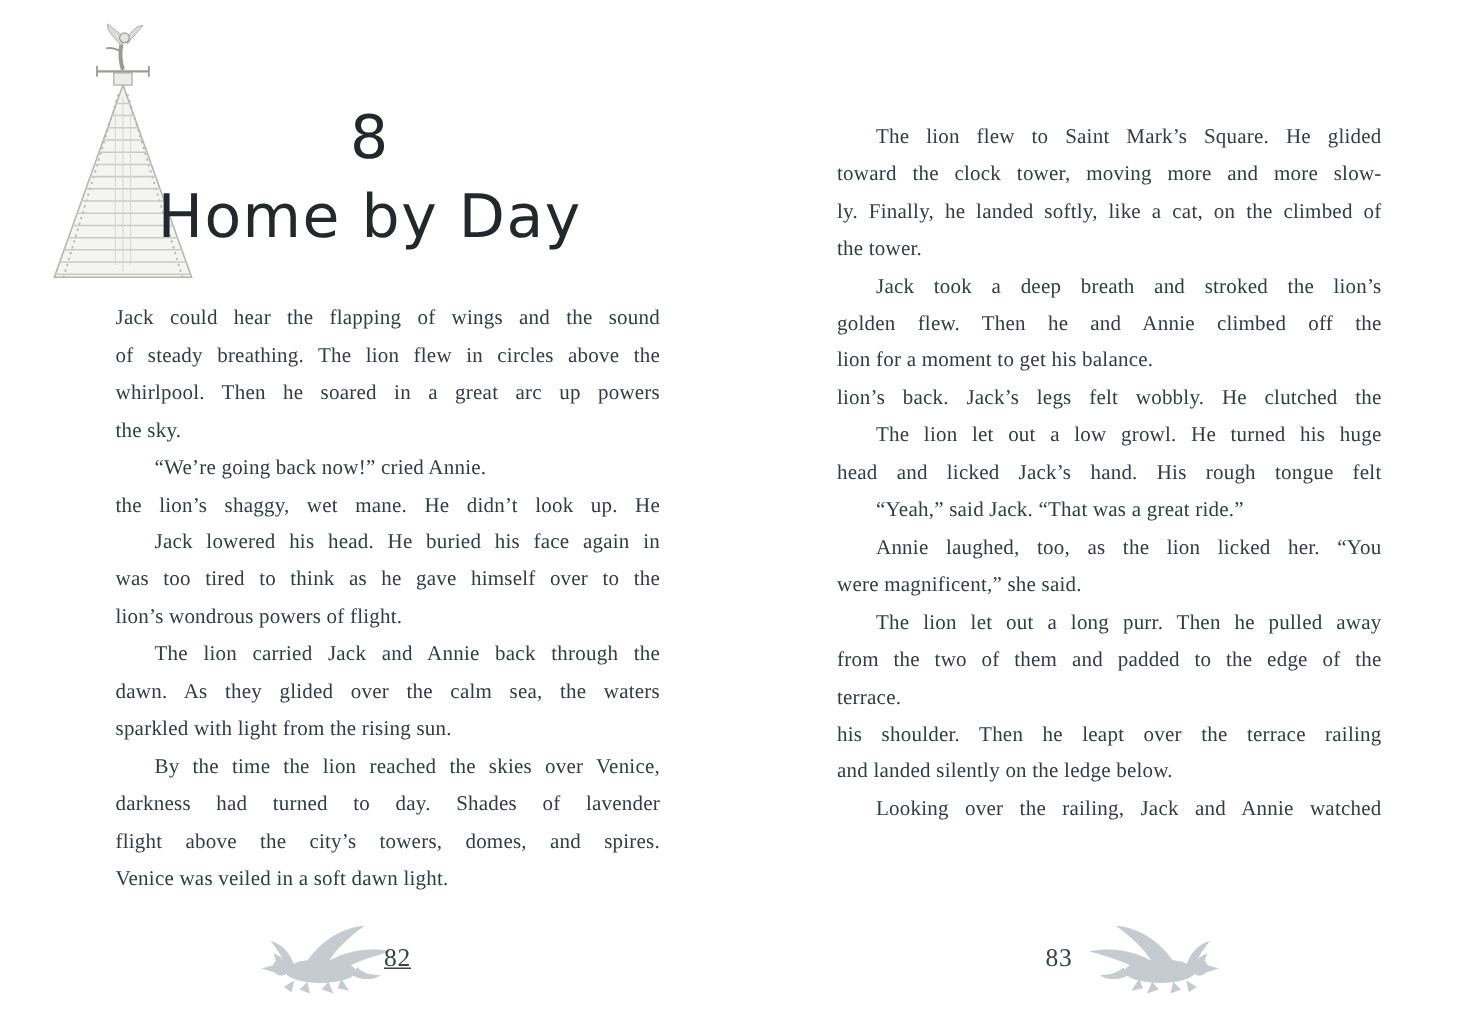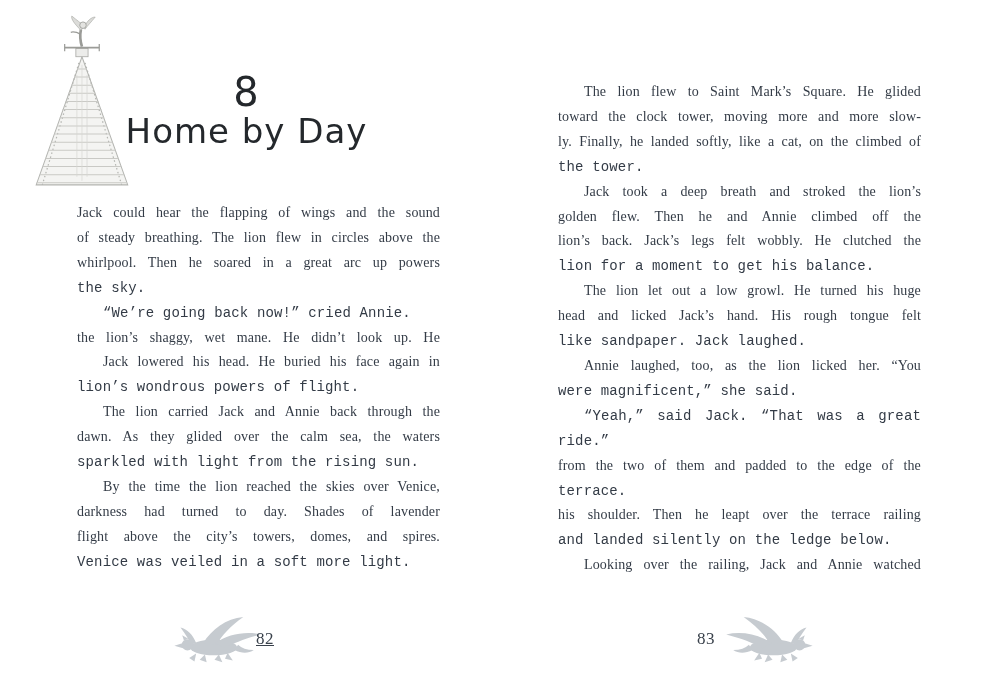--- a/index.html
+++ b/index.html
@@ -22,22 +22,23 @@
     font-family: "DejaVu Sans", sans-serif;
     color: var(--title, #24282c);
   }
   .chapter-number {
     font-size: 40px;
     line-height: 1;
     padding-top: 16px;
     letter-spacing: 1px;
   }
   .chapter-title {
-    font-size: 34px;
+    font-size: 40px;
     line-height: 1.15;
+    margin-top: 10px;
     letter-spacing: 1px;
   }
   
   .text-col {
     position: absolute;
     width: 363px;
     color: var(--text, #333b46);
     font-size: 14px;
   }
   .left-col  { left: 77px;  top: 201px; }
@@ -45,21 +46,20 @@
   .para { margin: 0; }
   .line {
     line-height: 24.9px;
     letter-spacing: 0.15px;
     text-align: justify;
     text-align-last: justify;
     -moz-text-align-last: justify;
   }
   .line.noj {
     text-align-last: left;
-    font-family: Liberation Mono, monospace;
     -moz-text-align-last: left;
   }
   .line.indent { text-indent: 26px; }
   
   .lion {
     position: absolute;
     width: 96px; height: 52px;
   }
   .lion-left  { left: 170px; top: 611px; }
   .lion-right { left: 721px; top: 611px; transform: scaleX(-1); }
@@ -108,61 +108,62 @@
         <div class="line">of steady breathing. The lion flew in circles above the</div>
         <div class="line">whirlpool. Then he soared in a great arc up powers</div>
         <div class="line noj">the sky.</div>
       </div>
       <div class="para">
         <div class="line noj indent">“We’re going back now!” cried Annie.</div>
       </div>
       <div class="para">
         <div class="line">the lion’s shaggy, wet mane. He didn’t look up. He</div>
         <div class="line indent">Jack lowered his head. He buried his face again in</div>
+        <div class="line">was too tired to think as he gave himself over to the</div>
         <div class="line noj">lion’s wondrous powers of flight.</div>
       </div>
       <div class="para">
         <div class="line indent">The lion carried Jack and Annie back through the</div>
         <div class="line">dawn. As they glided over the calm sea, the waters</div>
         <div class="line noj">sparkled with light from the rising sun.</div>
       </div>
       <div class="para">
         <div class="line indent">By the time the lion reached the skies over Venice,</div>
         <div class="line">darkness had turned to day. Shades of lavender</div>
         <div class="line">flight above the city’s towers, domes, and spires.</div>
-        <div class="line noj">Venice was veiled in a soft more light.</div>
+        <div class="line noj">Venice was veiled in a soft dawn light.</div>
       </div>
     </div>
 
   <div class="text-col right-col">
       <div class="para">
         <div class="line indent">The lion flew to Saint Mark’s Square. He glided</div>
         <div class="line">toward the clock tower, moving more and more slow-</div>
         <div class="line">ly. Finally, he landed softly, like a cat, on the climbed of</div>
         <div class="line noj">the tower.</div>
       </div>
       <div class="para">
         <div class="line indent">Jack took a deep breath and stroked the lion’s</div>
         <div class="line">golden flew. Then he and Annie climbed off the</div>
+        <div class="line noj">lion for a moment to get his balance.</div>
         <div class="line">lion’s back. Jack’s legs felt wobbly. He clutched the</div>
-        <div class="line noj">lion for a moment to get his balance.</div>
       </div>
       <div class="para">
         <div class="line indent">The lion let out a low growl. He turned his huge</div>
         <div class="line">head and licked Jack’s hand. His rough tongue felt</div>
-        <div class="line noj">like sandpaper. Jack laughed.</div>
+      </div>
+      <div class="para">
+        <div class="line noj indent">“Yeah,” said Jack. “That was a great ride.”</div>
       </div>
       <div class="para">
         <div class="line indent">Annie laughed, too, as the lion licked her. “You</div>
         <div class="line noj">were magnificent,” she said.</div>
       </div>
       <div class="para">
-        <div class="line noj indent">“Yeah,” said Jack. “That was a great ride.”</div>
-      </div>
-      <div class="para">
+        <div class="line indent">The lion let out a long purr. Then he pulled away</div>
         <div class="line">from the two of them and padded to the edge of the</div>
         <div class="line noj">terrace.</div>
       </div>
       <div class="para">
         <div class="line">his shoulder. Then he leapt over the terrace railing</div>
         <div class="line noj">and landed silently on the ledge below.</div>
       </div>
       <div class="para">
         <div class="line indent">Looking over the railing, Jack and Annie watched</div>
       </div>

